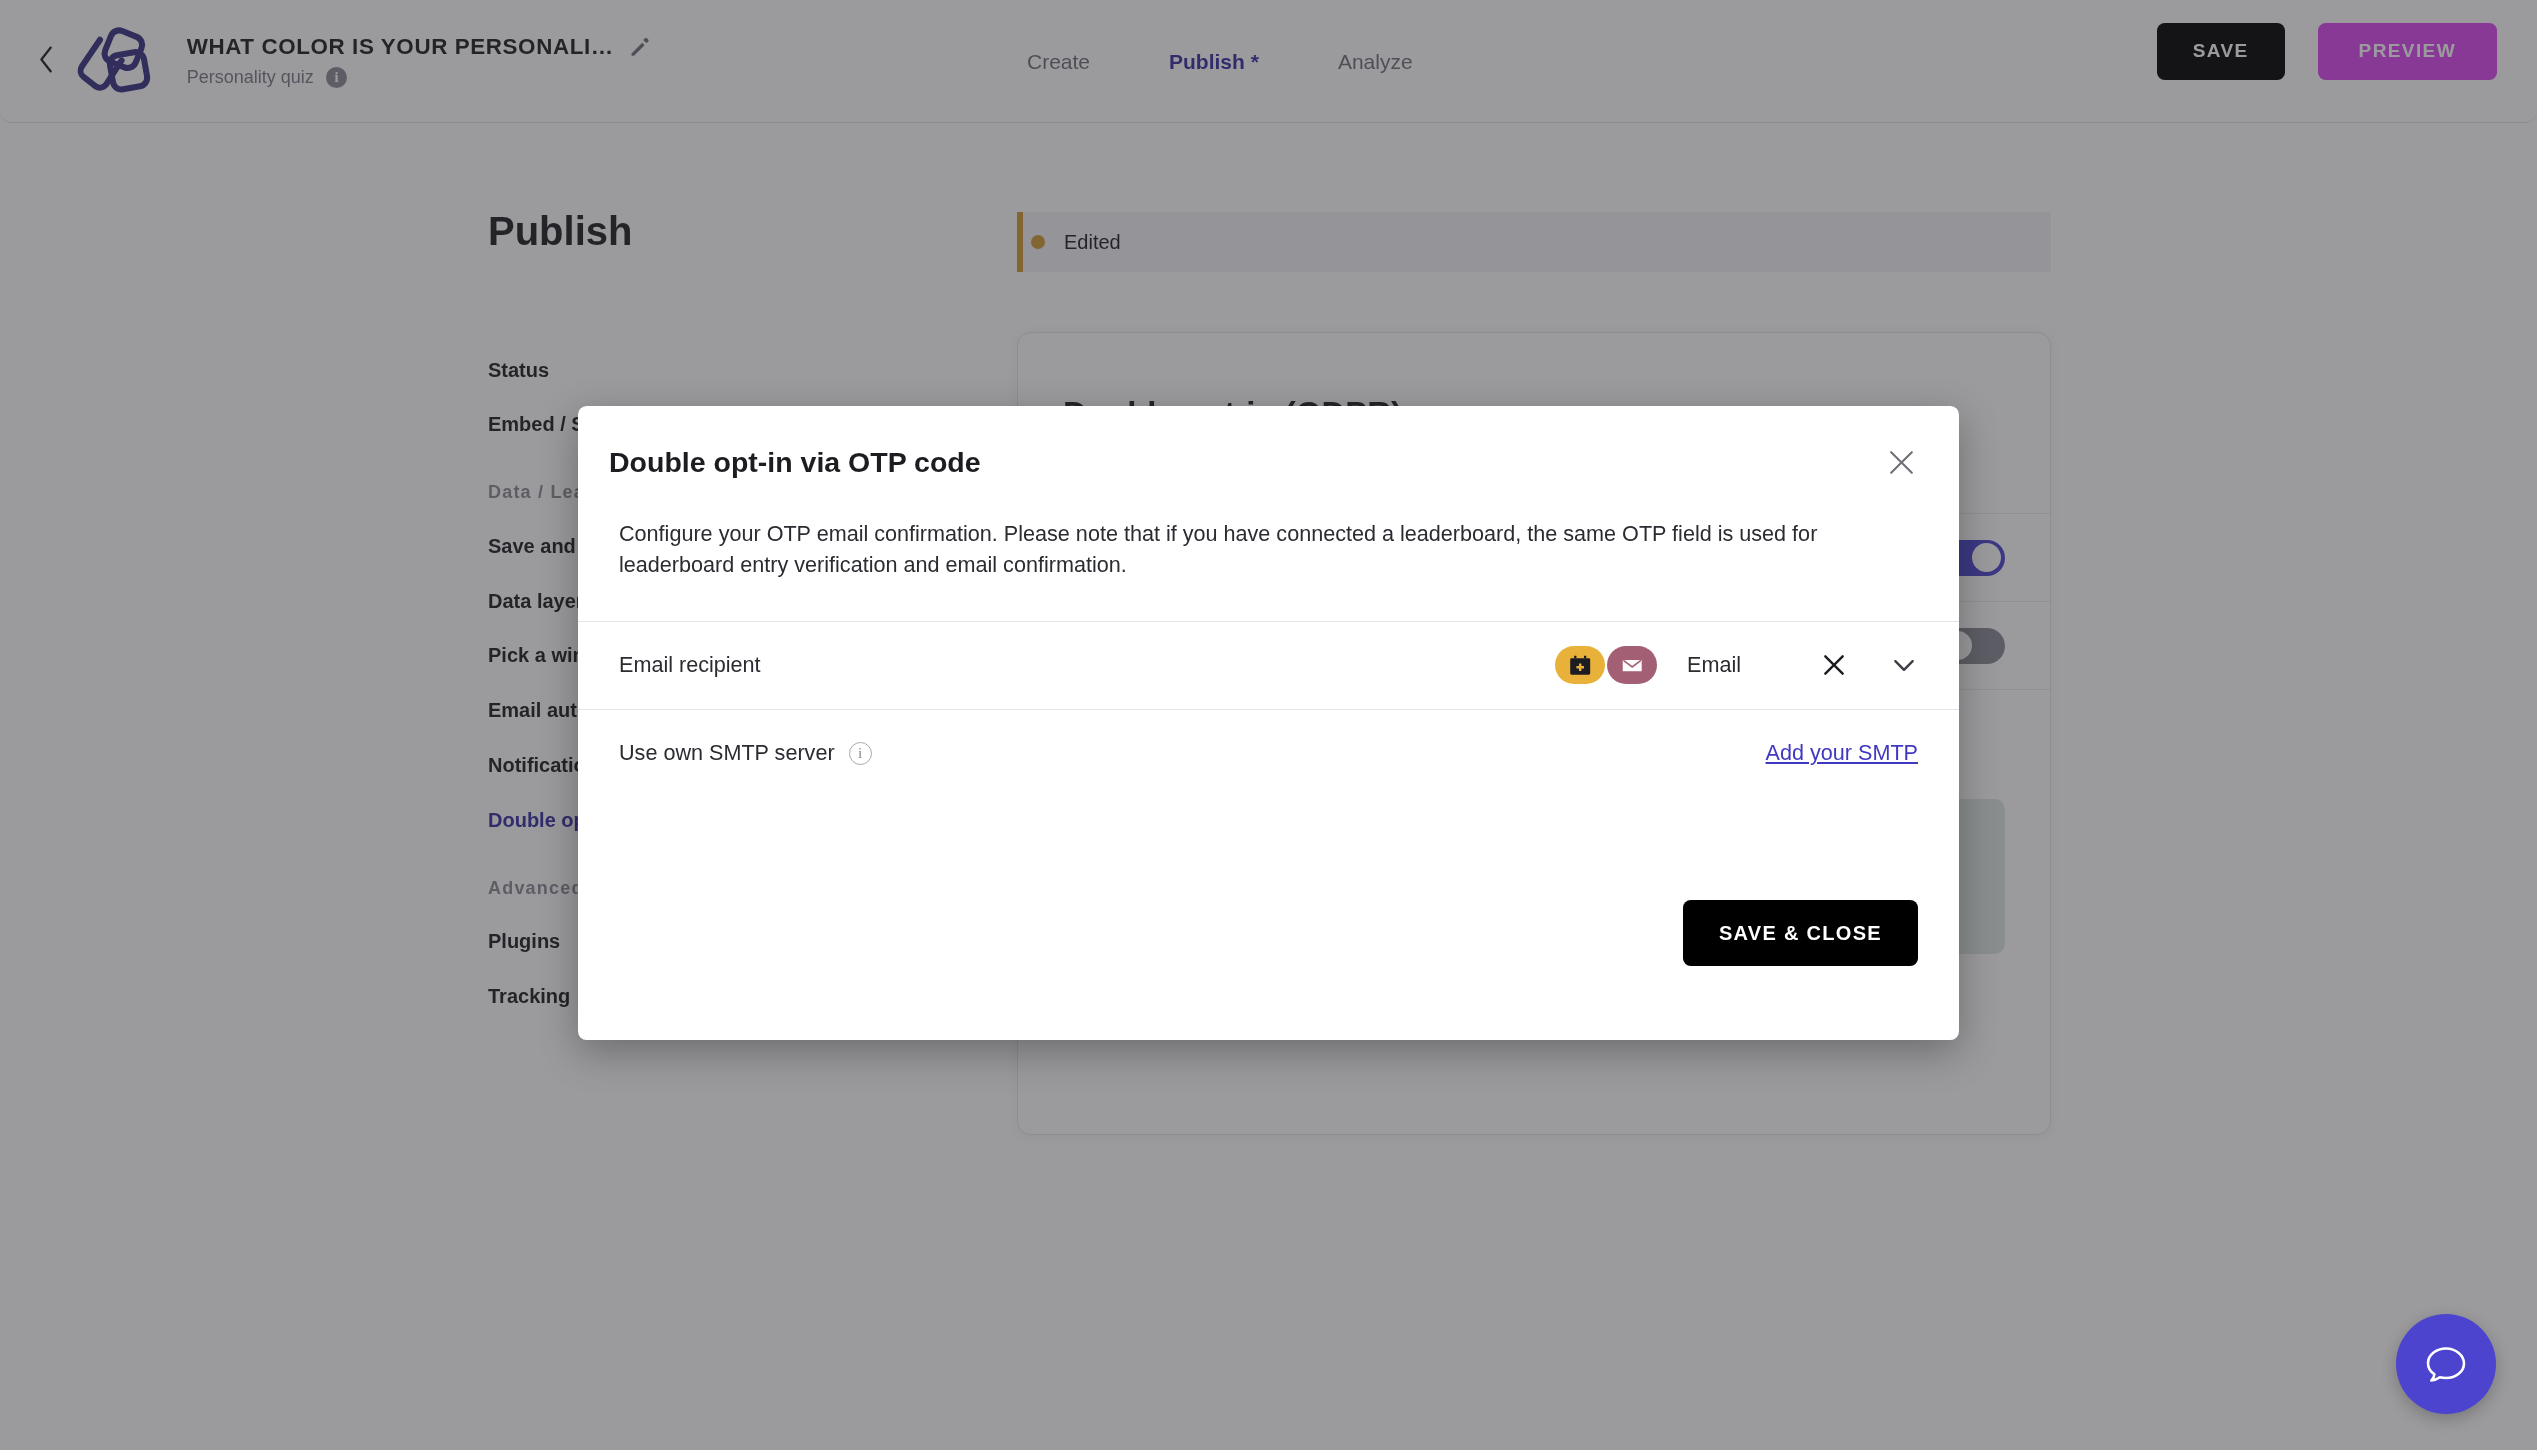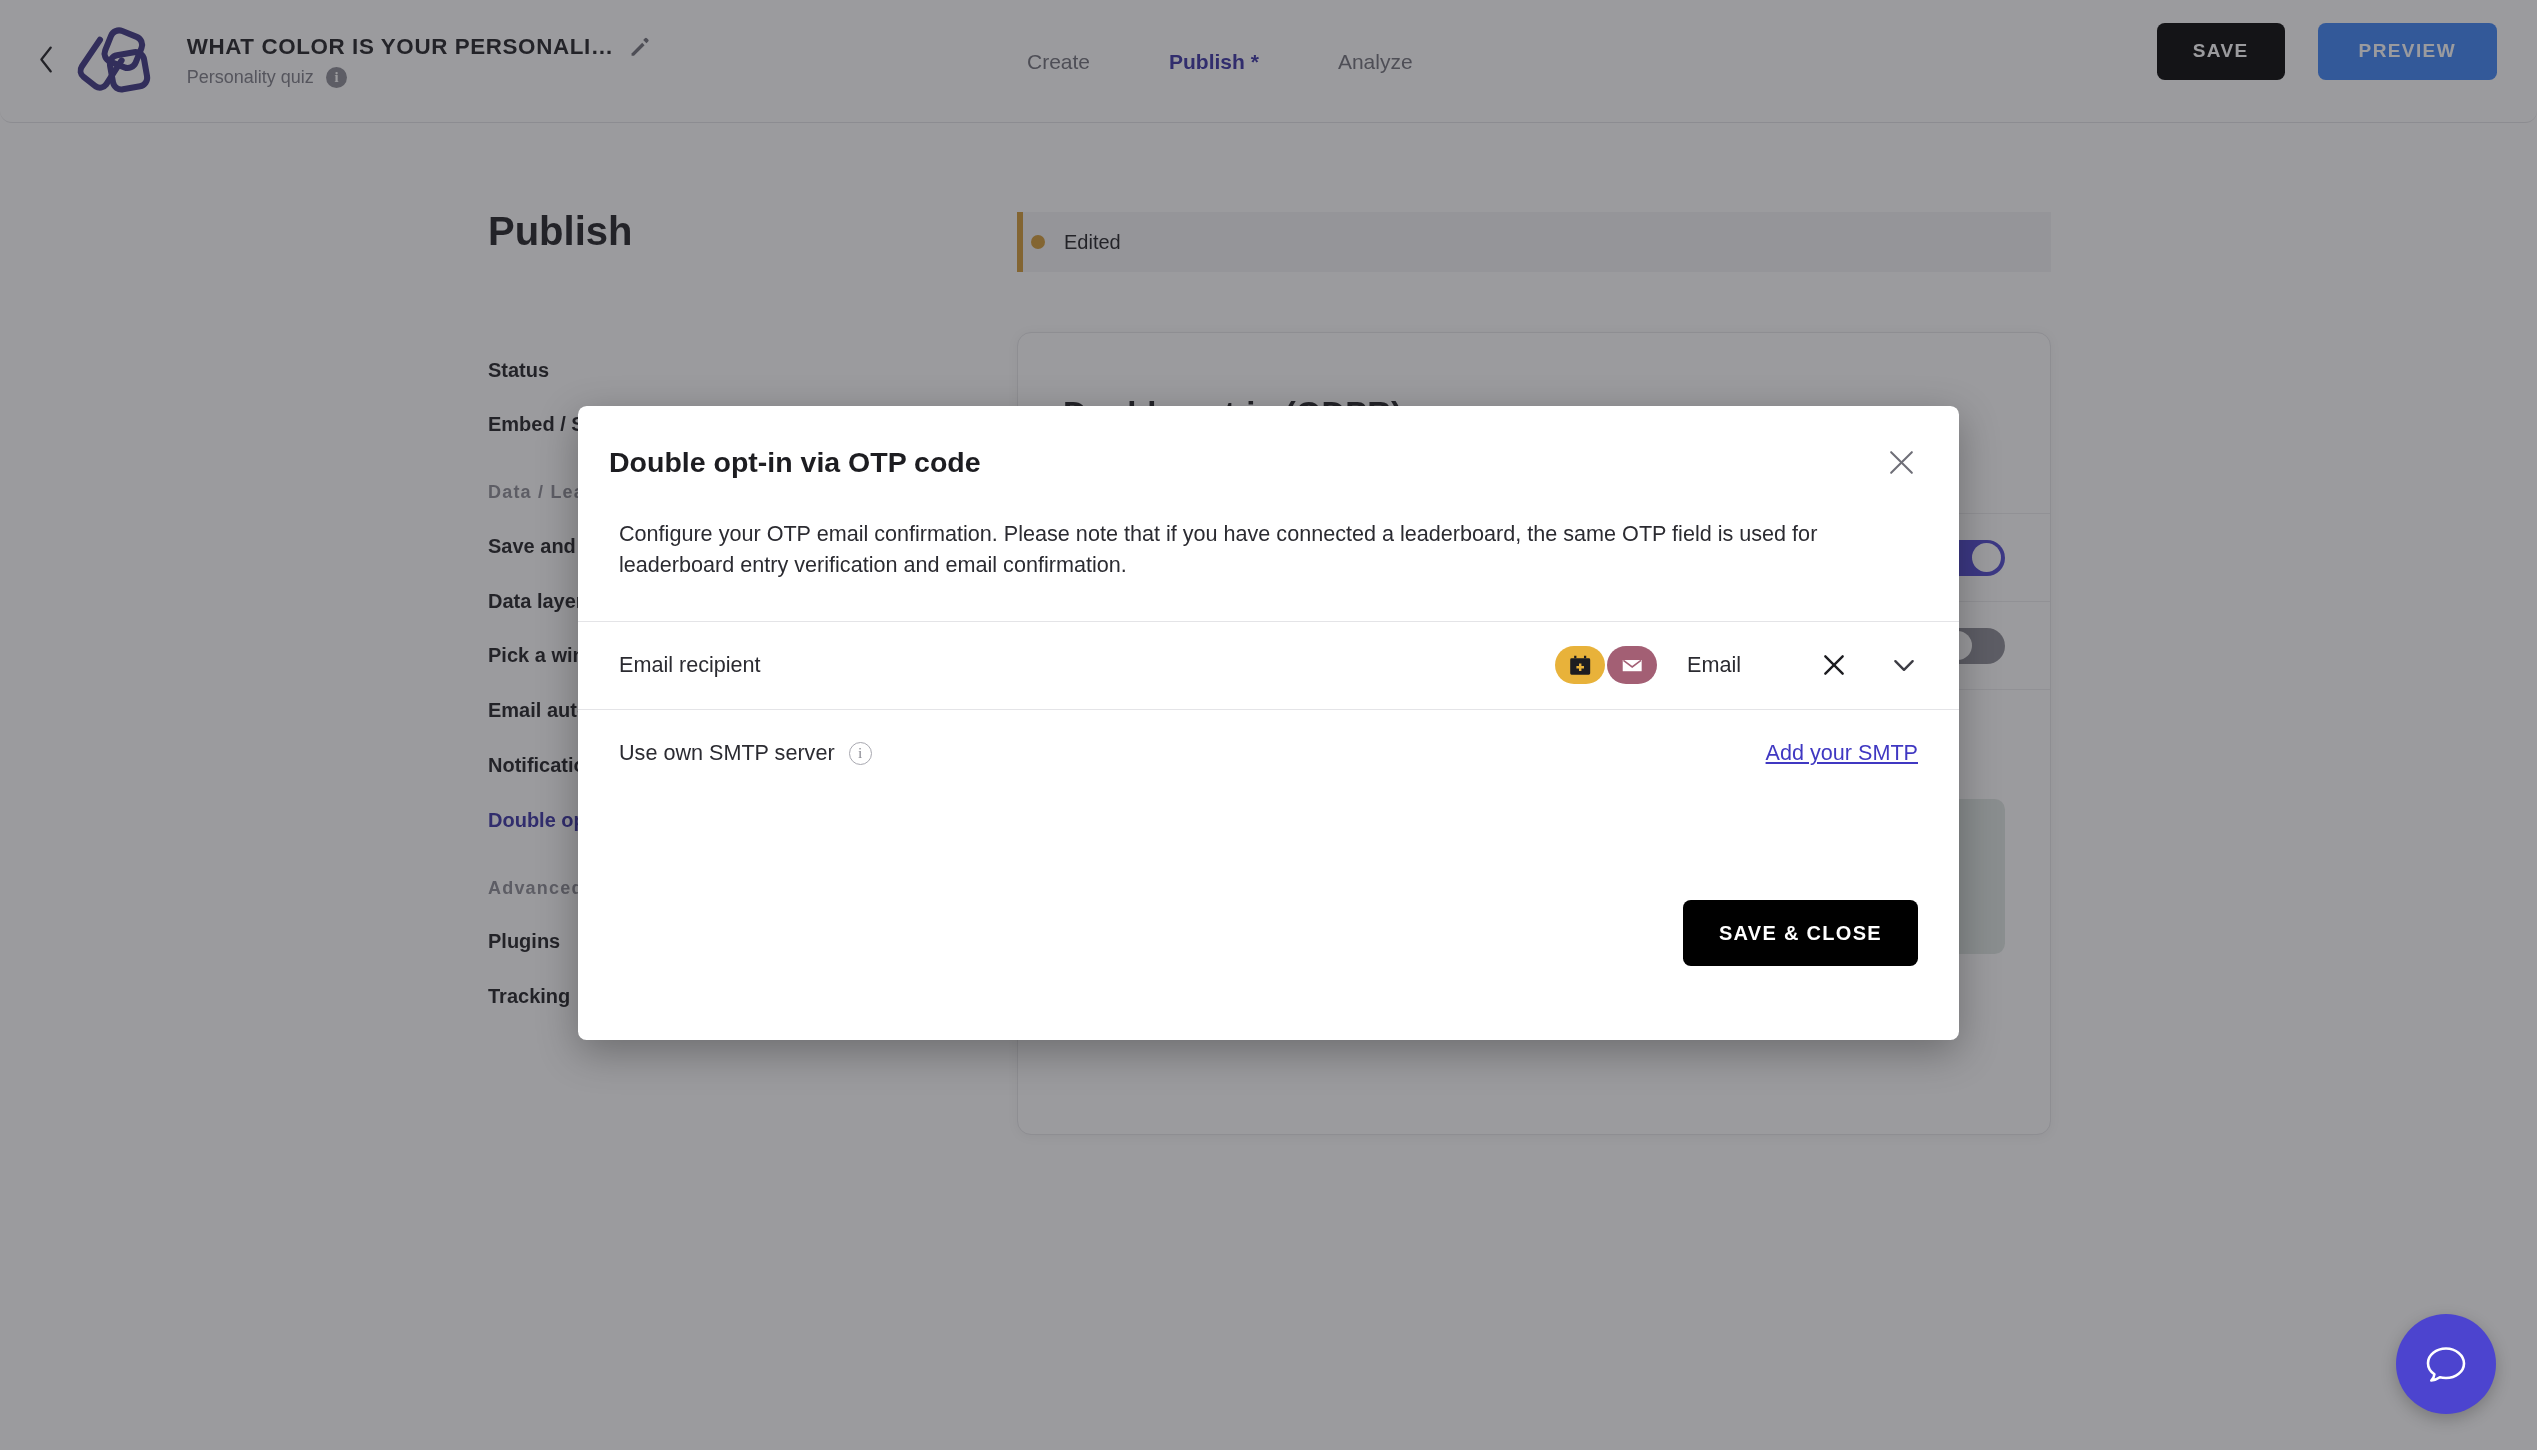--- a/index.html
+++ b/index.html
@@ -67,21 +67,21 @@
     position: absolute; right: 40px; top: 0; height: 102px;
     display: flex; align-items: center; gap: 33px;
   }
   .tb-btn {
     border: none; cursor: pointer; color: #ffffff;
     font-size: 19px; font-weight: 700; letter-spacing: 1.4px;
     border-radius: 7.8px; padding: 0 36px; height: 57px;
     font-family: "Liberation Sans", sans-serif;
   }
   #save-button { background: #000000; }
-  #preview-button { background: #3b82f6; padding: 0 41px; }
+  #preview-button { background: #d946ef; padding: 0 41px; }
 
   
   #content { position: absolute; top: 123px; left: 0; right: 0; bottom: 0; background: #fff; }
 
   #page-title {
     position: absolute; left: 488px; top: 86px;
     font-size: 40px; font-weight: 700; color: #1d1d21;
   }
 
   #side-nav {

